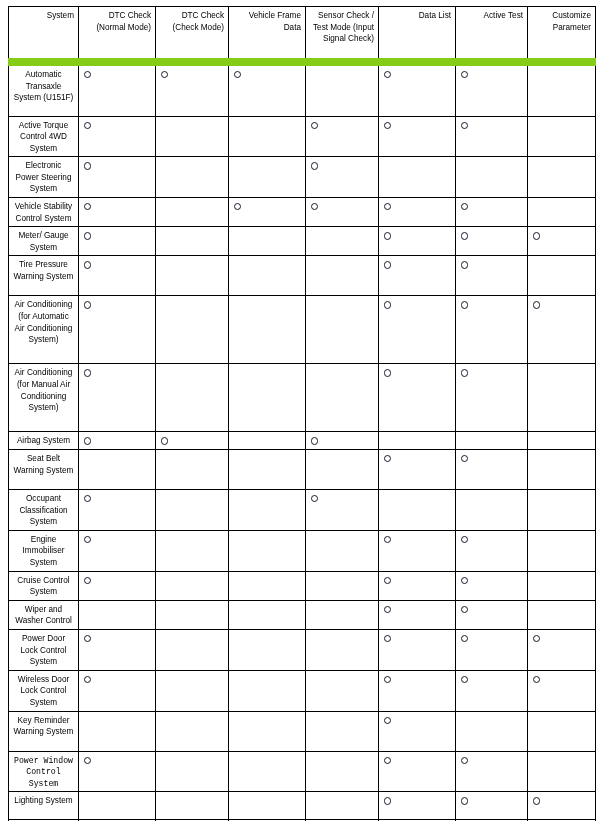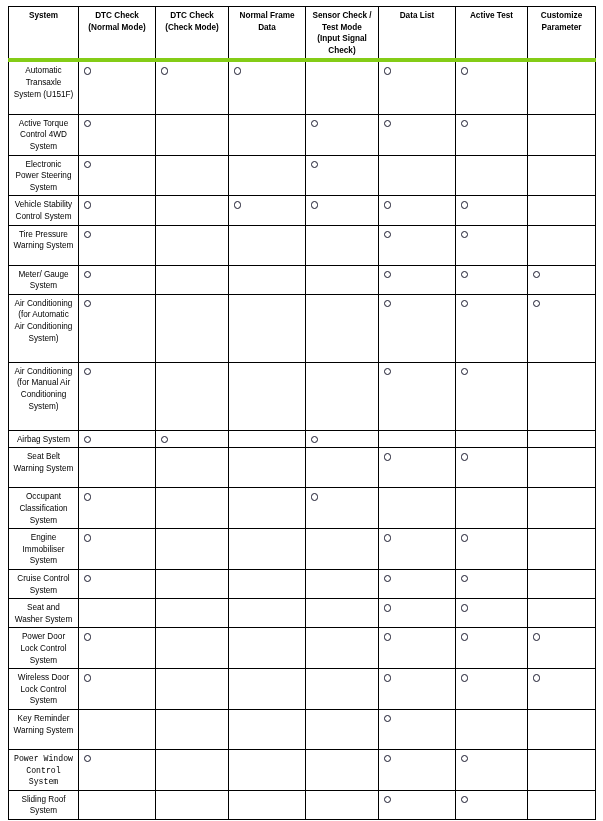--- a/index.html
+++ b/index.html
@@ -30,24 +30,24 @@
   table.capability-table td {
     border: 1px solid #000;
     vertical-align: top;
     padding: 3px 4px 2px 4px;
     font-size: 8.2px;
     line-height: 11.6px;
     word-wrap: break-word;
     overflow-wrap: break-word;
   }
   table.capability-table thead th {
-    font-weight: bold;
-    text-align: center;
+    font-weight: normal;
+    text-align: right;
     height: 46px;
-    border-bottom: 4px solid #84cc16;
+    border-bottom: 8px solid #84cc16;
   }
   table.capability-table thead tr {
     vertical-align: top;
   }
   td.system-cell {
     text-align: center;
   }
   td.mark-cell {
     text-align: left;
   }
@@ -84,21 +84,21 @@
       <col class="c-sensor">
       <col class="c-datalist">
       <col class="c-active">
       <col class="c-custom">
     </colgroup>
     <thead>
       <tr>
         <th>System</th>
         <th>DTC Check (Normal Mode)</th>
         <th>DTC Check (Check Mode)</th>
-        <th>Normal Frame Data</th>
+        <th>Vehicle Frame Data</th>
         <th>Sensor Check / Test Mode (Input Signal Check)</th>
         <th>Data List</th>
         <th>Active Test</th>
         <th>Customize Parameter</th>
       </tr>
     </thead>
     <tbody id="table-body">
         <tr style="height: 54px;">
           <td class="system-cell">Automatic Transaxle System (U151F)</td>
           <td class="mark-cell"><span class="mark"></span></td>
@@ -132,39 +132,39 @@
         <tr style="height: 28px;">
           <td class="system-cell">Vehicle Stability Control System</td>
           <td class="mark-cell"><span class="mark"></span></td>
           <td class="mark-cell"></td>
           <td class="mark-cell"><span class="mark"></span></td>
           <td class="mark-cell"><span class="mark"></span></td>
           <td class="mark-cell"><span class="mark"></span></td>
           <td class="mark-cell"><span class="mark"></span></td>
           <td class="mark-cell"></td>
         </tr>
+        <tr style="height: 28px;">
+          <td class="system-cell">Meter/ Gauge System</td>
+          <td class="mark-cell"><span class="mark"></span></td>
+          <td class="mark-cell"></td>
+          <td class="mark-cell"></td>
+          <td class="mark-cell"></td>
+          <td class="mark-cell"><span class="mark"></span></td>
+          <td class="mark-cell"><span class="mark"></span></td>
+          <td class="mark-cell"><span class="mark"></span></td>
+        </tr>
         <tr style="height: 40px;">
           <td class="system-cell">Tire Pressure Warning System</td>
           <td class="mark-cell"><span class="mark"></span></td>
           <td class="mark-cell"></td>
           <td class="mark-cell"></td>
           <td class="mark-cell"></td>
           <td class="mark-cell"><span class="mark"></span></td>
           <td class="mark-cell"><span class="mark"></span></td>
           <td class="mark-cell"></td>
-        </tr>
-        <tr style="height: 28px;">
-          <td class="system-cell">Meter/ Gauge System</td>
-          <td class="mark-cell"><span class="mark"></span></td>
-          <td class="mark-cell"></td>
-          <td class="mark-cell"></td>
-          <td class="mark-cell"></td>
-          <td class="mark-cell"><span class="mark"></span></td>
-          <td class="mark-cell"><span class="mark"></span></td>
-          <td class="mark-cell"><span class="mark"></span></td>
         </tr>
         <tr style="height: 68px;">
           <td class="system-cell">Air Conditioning (for Automatic Air Conditioning System)</td>
           <td class="mark-cell"><span class="mark"></span></td>
           <td class="mark-cell"></td>
           <td class="mark-cell"></td>
           <td class="mark-cell"></td>
           <td class="mark-cell"><span class="mark"></span></td>
           <td class="mark-cell"><span class="mark"></span></td>
           <td class="mark-cell"><span class="mark"></span></td>
@@ -223,21 +223,21 @@
           <td class="system-cell">Cruise Control System</td>
           <td class="mark-cell"><span class="mark"></span></td>
           <td class="mark-cell"></td>
           <td class="mark-cell"></td>
           <td class="mark-cell"></td>
           <td class="mark-cell"><span class="mark"></span></td>
           <td class="mark-cell"><span class="mark"></span></td>
           <td class="mark-cell"></td>
         </tr>
         <tr style="height: 28px;">
-          <td class="system-cell">Seat and Washer System</td>
+          <td class="system-cell">Wiper and Washer Control</td>
           <td class="mark-cell"></td>
           <td class="mark-cell"></td>
           <td class="mark-cell"></td>
           <td class="mark-cell"></td>
           <td class="mark-cell"><span class="mark"></span></td>
           <td class="mark-cell"><span class="mark"></span></td>
           <td class="mark-cell"></td>
         </tr>
         <tr style="height: 40px;">
           <td class="system-cell">Power Door Lock Control System</td>
@@ -271,20 +271,30 @@
         </tr>
         <tr style="height: 28px; font-family: Liberation Mono, monospace;">
           <td class="system-cell">Power Window Control System</td>
           <td class="mark-cell"><span class="mark"></span></td>
           <td class="mark-cell"></td>
           <td class="mark-cell"></td>
           <td class="mark-cell"></td>
           <td class="mark-cell"><span class="mark"></span></td>
           <td class="mark-cell"><span class="mark"></span></td>
           <td class="mark-cell"></td>
+        </tr>
+        <tr style="height: 28px;">
+          <td class="system-cell">Lighting System</td>
+          <td class="mark-cell"></td>
+          <td class="mark-cell"></td>
+          <td class="mark-cell"></td>
+          <td class="mark-cell"></td>
+          <td class="mark-cell"><span class="mark"></span></td>
+          <td class="mark-cell"><span class="mark"></span></td>
+          <td class="mark-cell"><span class="mark"></span></td>
         </tr>
         <tr style="height: 28px;">
           <td class="system-cell">Sliding Roof System</td>
           <td class="mark-cell"></td>
           <td class="mark-cell"></td>
           <td class="mark-cell"></td>
           <td class="mark-cell"></td>
           <td class="mark-cell"><span class="mark"></span></td>
           <td class="mark-cell"><span class="mark"></span></td>
           <td class="mark-cell"></td>

